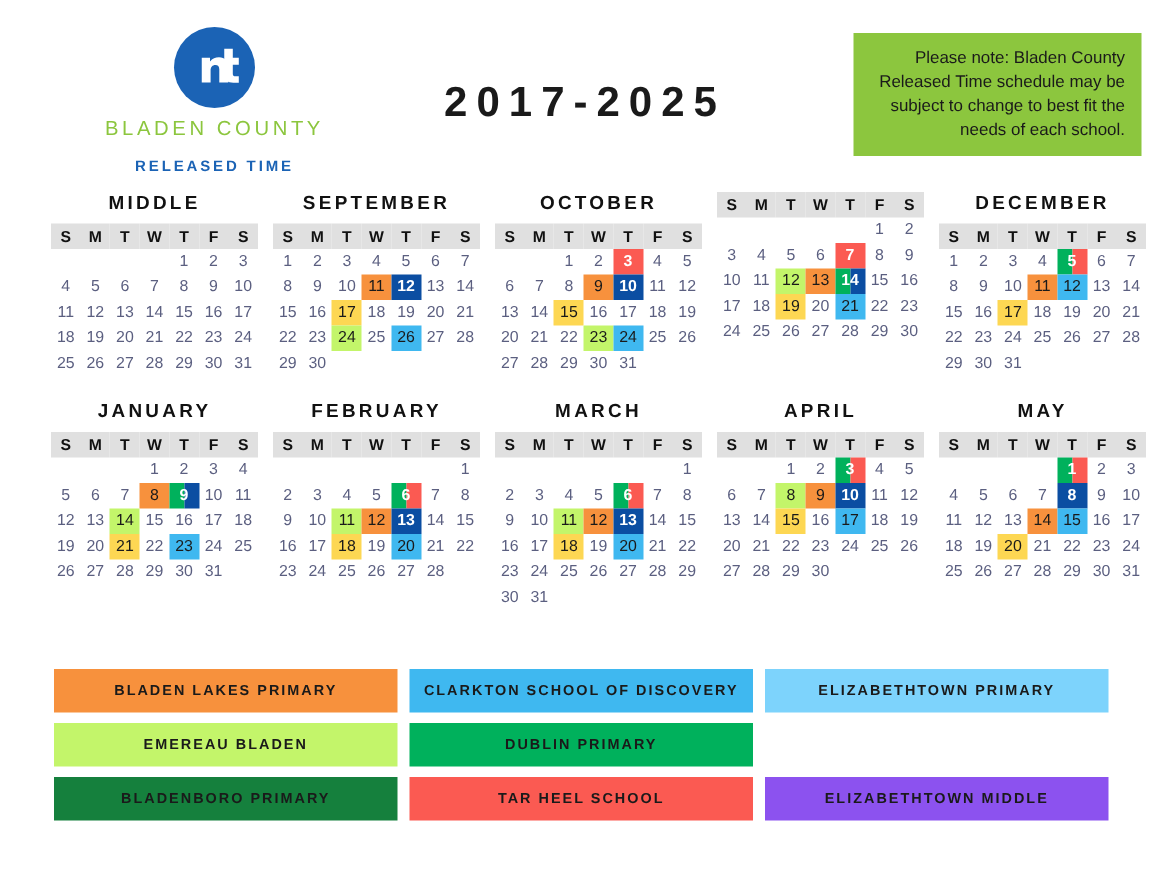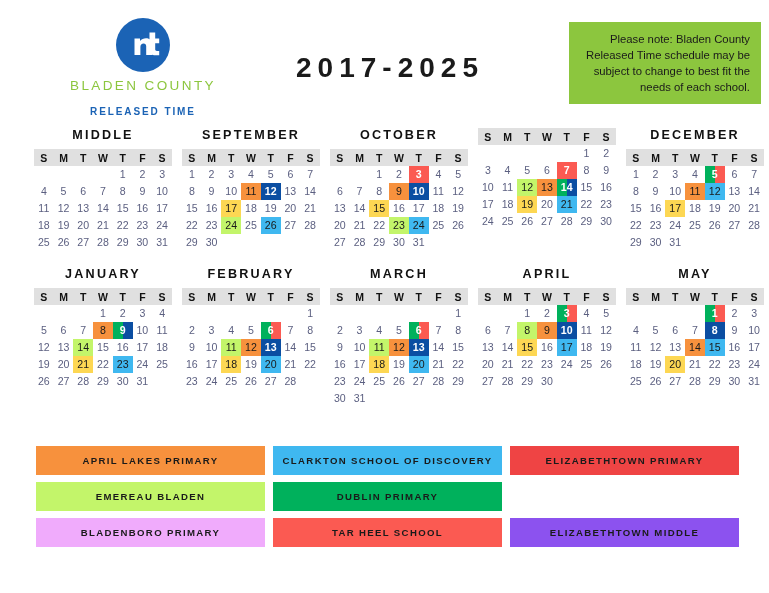--- a/index.html
+++ b/index.html
@@ -1529,28 +1529,28 @@
                 </td>
               </tr>
             </tbody>
           </table>
         </div>
       </div>
   </div>
 
   <div class="legend">
     <div class="legend-row">
-        <div class="legend-item" style="background: rgb(247, 145, 61);">APRIL LAKES PRIMARY</div>
+        <div class="legend-item" style="background: rgb(247, 145, 61);">BLADEN LAKES PRIMARY</div>
         <div class="legend-item" style="background: rgb(63, 184, 240);">CLARKTON SCHOOL OF DISCOVERY</div>
-        <div class="legend-item" style="background: #ef4444;">ELIZABETHTOWN PRIMARY</div>
+        <div class="legend-item" style="background: #7dd3fc;">ELIZABETHTOWN PRIMARY</div>
       </div>
     <div class="legend-row">
         <div class="legend-item" style="background: rgb(195, 245, 106);">EMEREAU BLADEN</div>
         <div class="legend-item" style="background: rgb(0, 177, 92);">DUBLIN PRIMARY</div>
       </div>
     <div class="legend-row">
-        <div class="legend-item" style="background: #f0abfc;">BLADENBORO PRIMARY</div>
+        <div class="legend-item" style="background: #15803d;">BLADENBORO PRIMARY</div>
         <div class="legend-item" style="background: rgb(251, 90, 82);">TAR HEEL SCHOOL</div>
         <div class="legend-item" style="background: rgb(140, 82, 239);">ELIZABETHTOWN MIDDLE</div>
       </div>
   </div>
 
 </div>
 
 </body></html>

